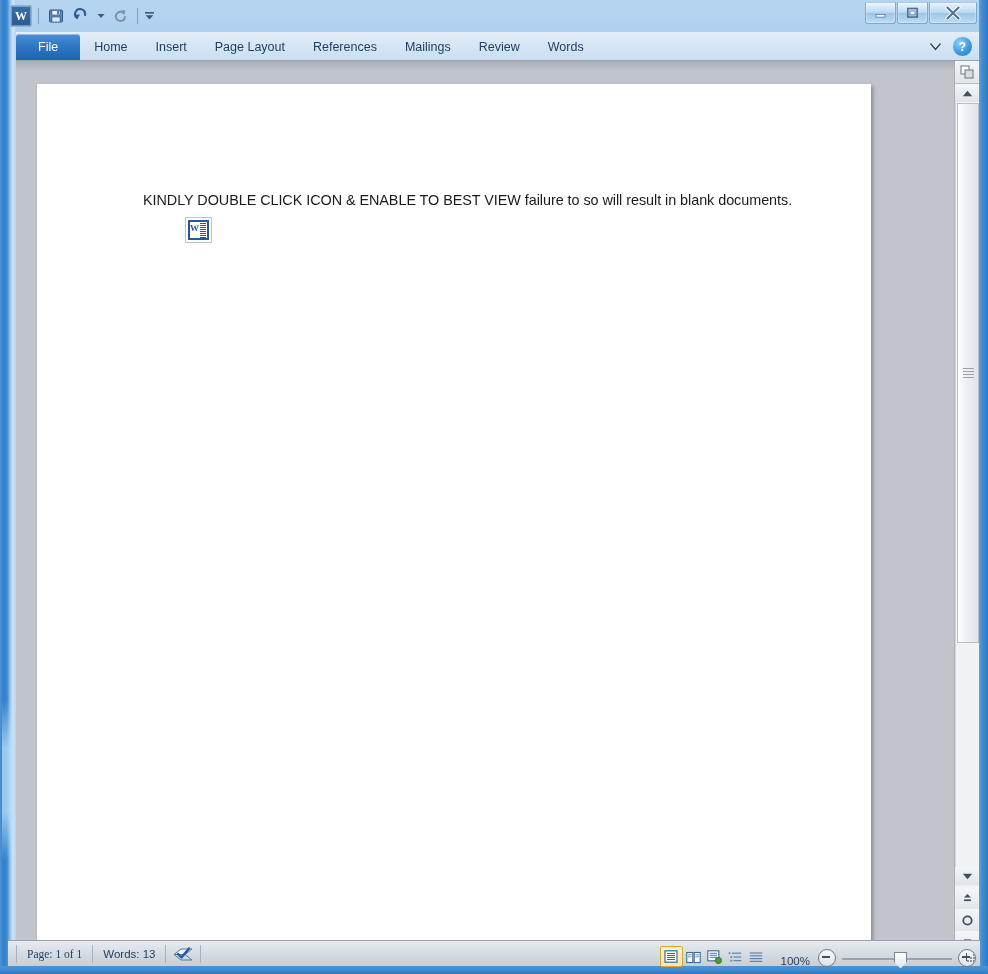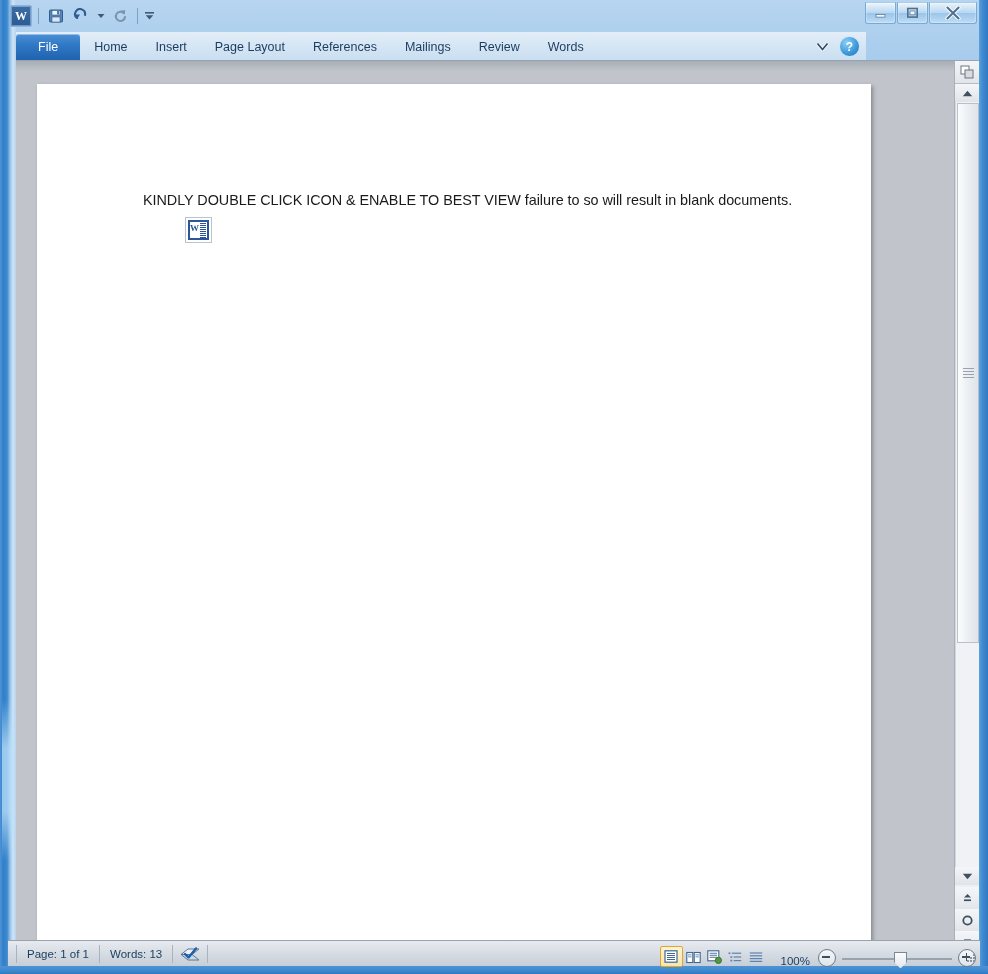--- a/index.html
+++ b/index.html
@@ -123,21 +123,21 @@
   }
   .wc.close {
     width: 46px;
     background: linear-gradient(180deg, rgba(255,255,255,0.7) 0%, rgba(190,220,245,0.5) 48%, rgba(140,190,230,0.6) 52%, rgba(195,225,248,0.7) 100%);
   }
 
   
   .ribbonbar {
     position: absolute;
     left: 16px; top: 32px;
-    width: 850px; height: 28px;
+    width: 963px; height: 28px;
     background: linear-gradient(180deg,#e3eef8 0%, #d4e5f4 55%, #c9dff1 100%);
     border-bottom: 1px solid #9ec2e0;
   }
   .tabs {
     position: absolute;
     left: 0; top: 0;
     display: flex;
     align-items: flex-end;
     height: 28px;
   }
@@ -349,21 +349,21 @@
   }
   .sb-item {
     font-size: 11.5px;
     color: #1b3c5e;
     padding: 0 10px;
     height: 18px;
     line-height: 18px;
     white-space: nowrap;
     border-right: 1px solid #aab3bd;
   }
-  .sb-item.first { border-left: 1px solid #aab3bd; }
+  .sb-item.first { border-left: 1px solid #aab3bd; font-family: Liberation Serif, serif; }
   .sb-proof {
     width: 34px; height: 18px;
     display: flex;
     align-items: center;
     justify-content: center;
     border-right: 1px solid #aab3bd;
   }
   .sb-right {
     margin-left: auto;
     display: flex;

